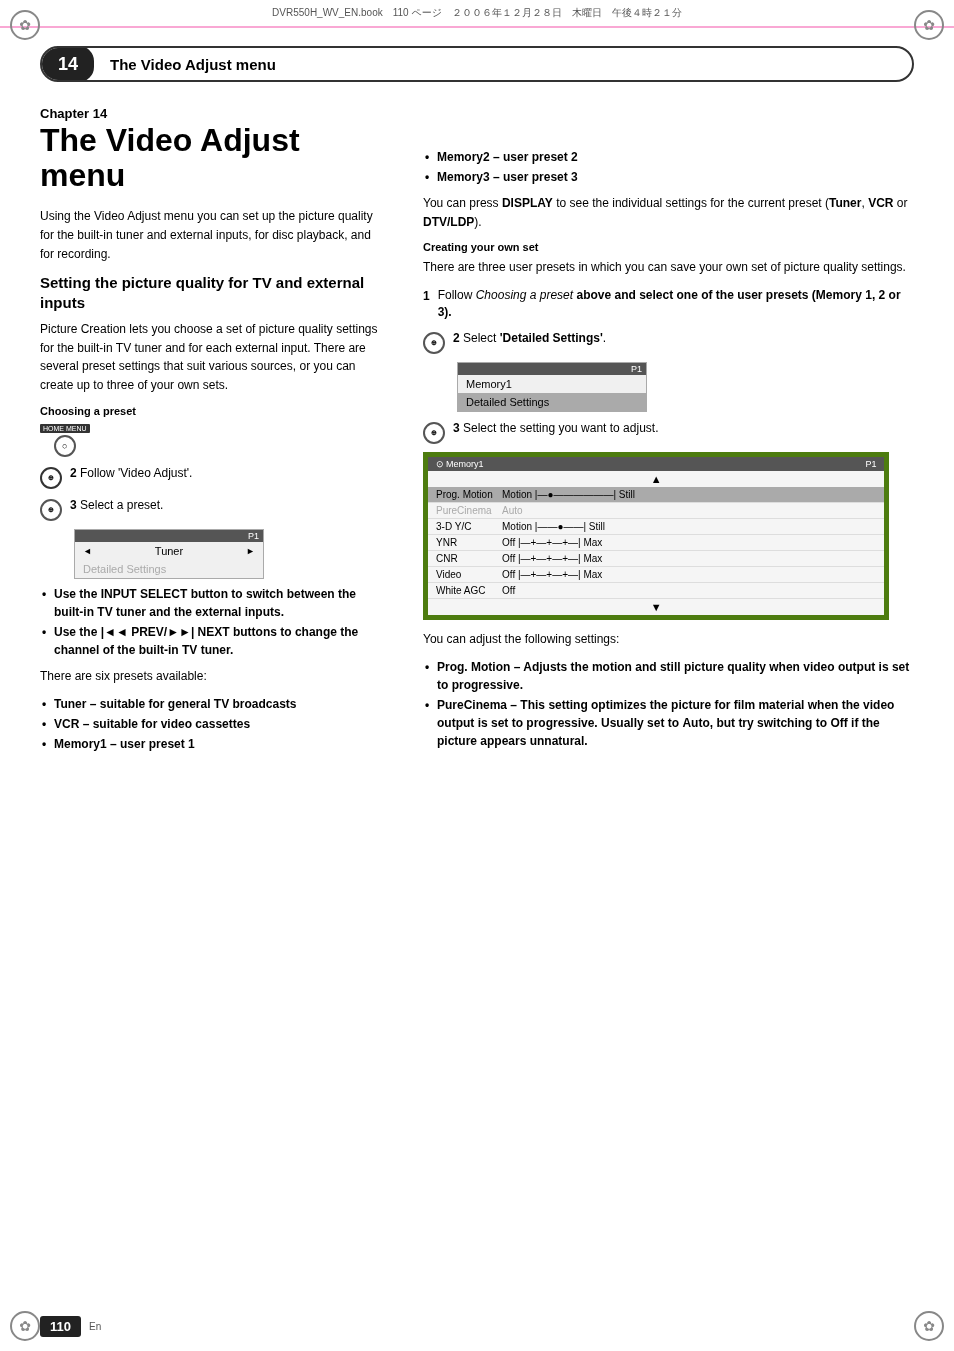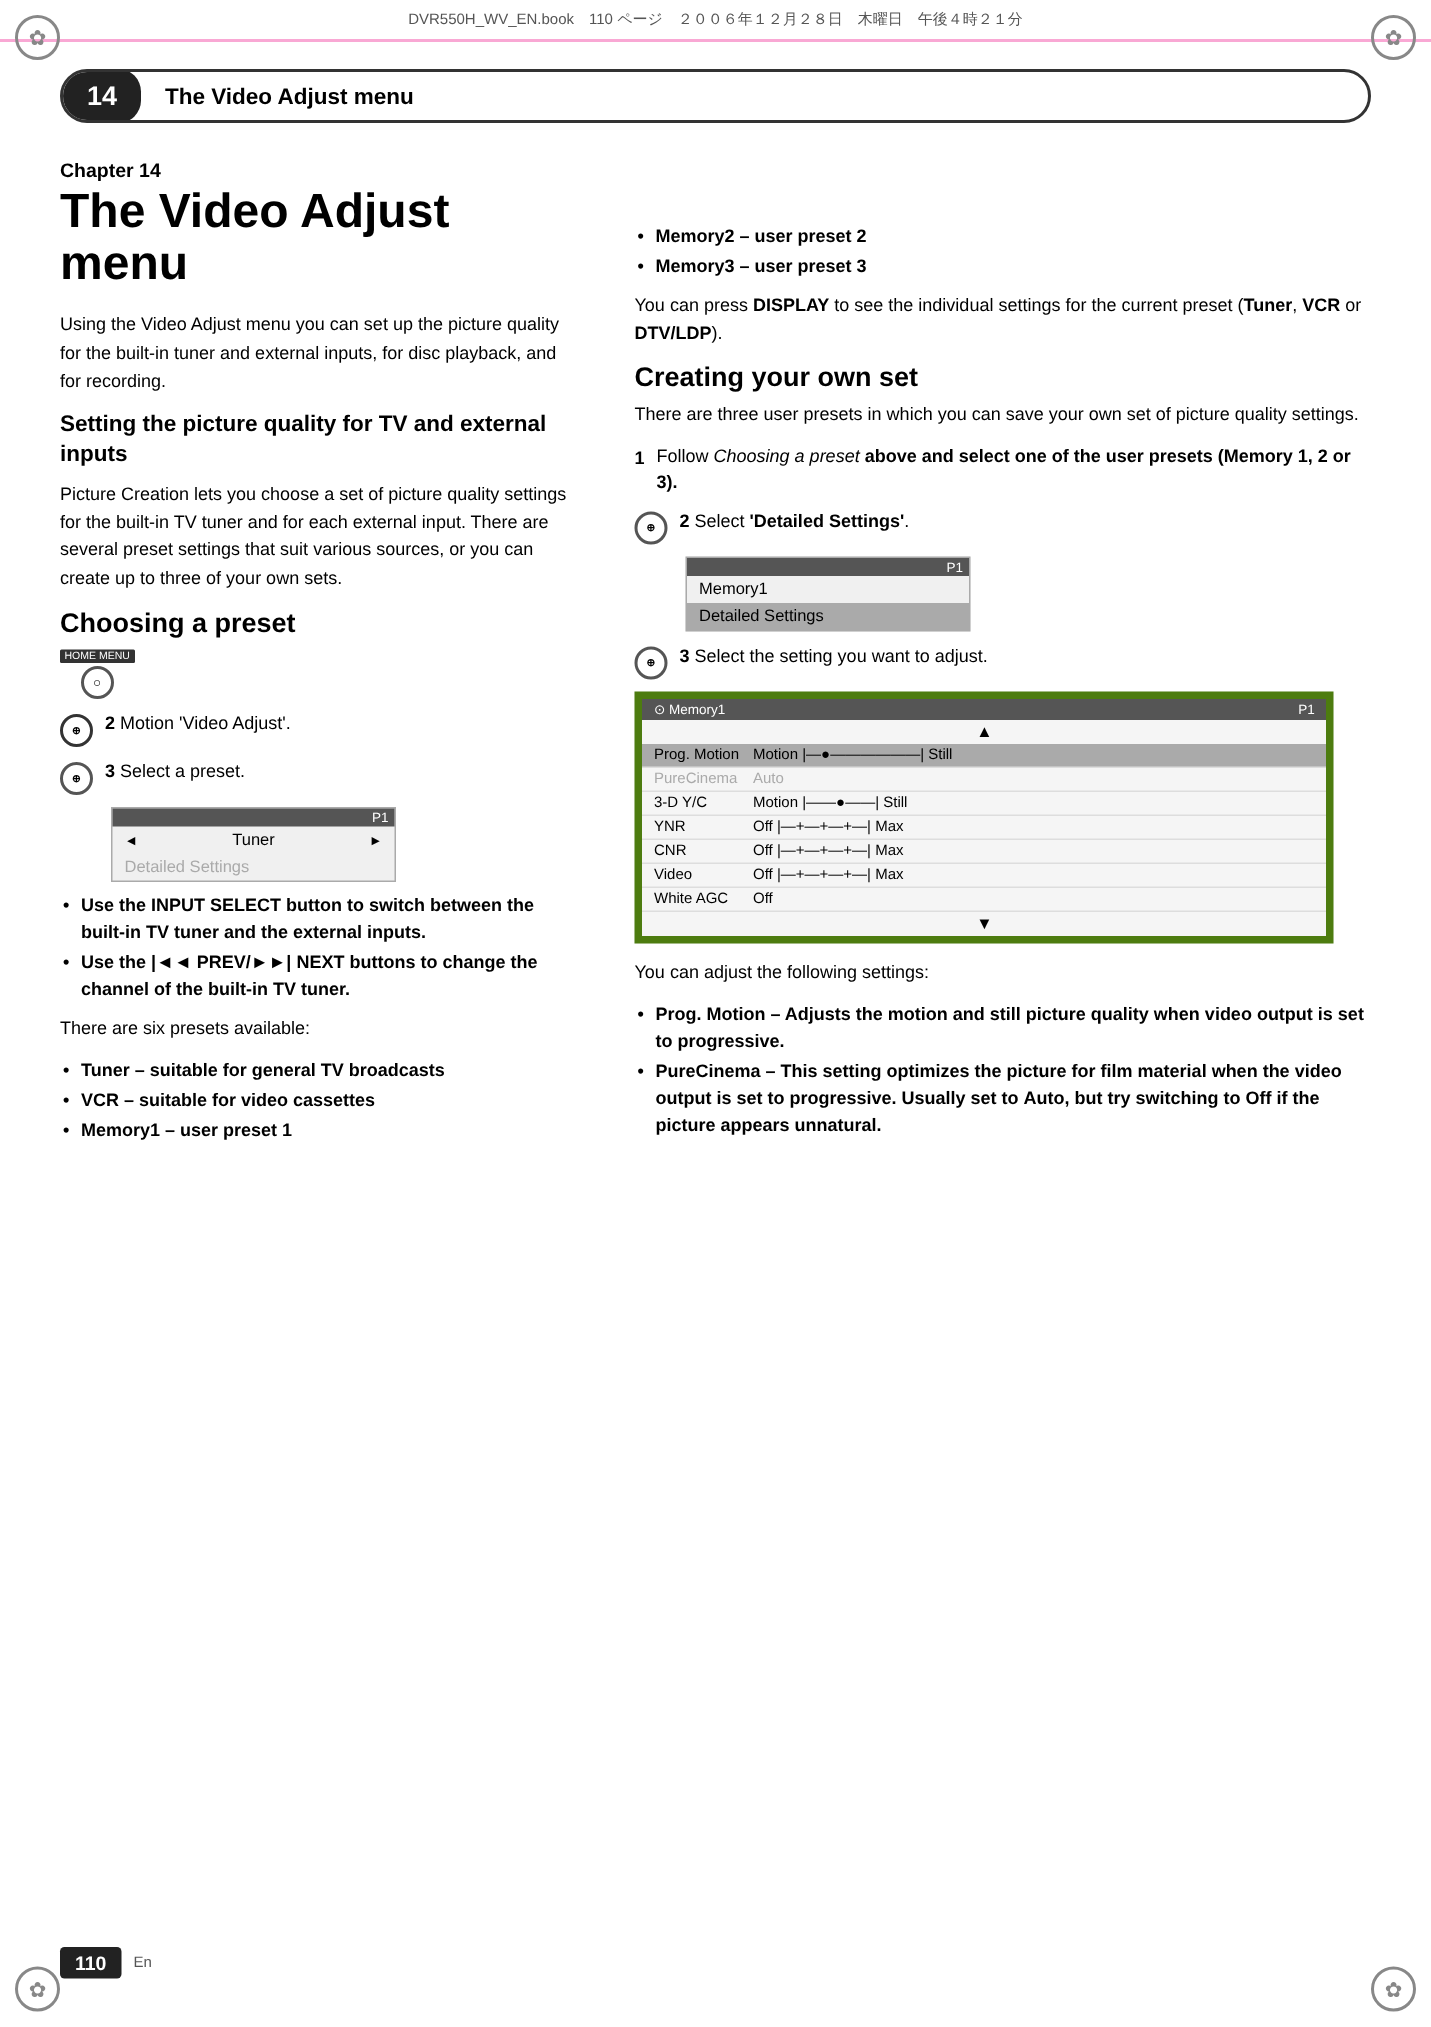--- a/index.html
+++ b/index.html
@@ -86,21 +86,21 @@
 
     
     .section-heading {
       font-size: 15px;
       font-weight: bold;
       margin-bottom: 8px;
       margin-top: 8px;
       line-height: 1.3;
     }
     .subsection-heading {
-      font-size: 18px;
+      font-size: 11px;
       font-weight: bold;
       margin-top: 10px;
       margin-bottom: 5px;
     }
     .menu-arrow { font-size: 9px; }
 
     
     .bullet-list {
       list-style: none;
       padding: 0;
@@ -198,21 +198,21 @@
     }
     .memory-box-row {
       padding: 3px 8px;
       font-size: 11px;
     }
     .memory-box-row.selected { background: #aaa; }
 
     
     .page-footer {
       position: absolute;
-      bottom: 32px;
+      bottom: 14px;
       left: 40px;
       right: 40px;
       display: flex;
       align-items: center;
       gap: 8px;
     }
     .page-number-box {
       background: #222;
       color: #fff;
       font-size: 13px;
@@ -301,21 +301,21 @@
         <span style="font-size:7px; background:#333; color:#fff; padding:1px 3px; white-space:nowrap; border-radius:1px; margin-bottom:2px;">HOME MENU</span>
         <div class="step-btn">○</div>
       </div>
     </div>
 
     <div class="step-row">
       <div style="flex-shrink:0; margin-top:2px;">
         <div class="step-btn" style="border-color:#333; font-size:7px;">⊕</div>
       </div>
       <div class="step-row-text">
-        <b>2</b>&nbsp;<span>Motion 'Video Adjust'.</span>
+        <b>2</b>&nbsp;<span>Follow 'Video Adjust'.</span>
       </div>
     </div>
 
     <div class="step-row">
       <div style="flex-shrink:0; margin-top:2px;">
         <div class="step-btn" style="font-size:7px;">⊕</div>
       </div>
       <div class="step-row-text">
         <b>3</b>&nbsp;<span>Select a preset.</span>
       </div>

